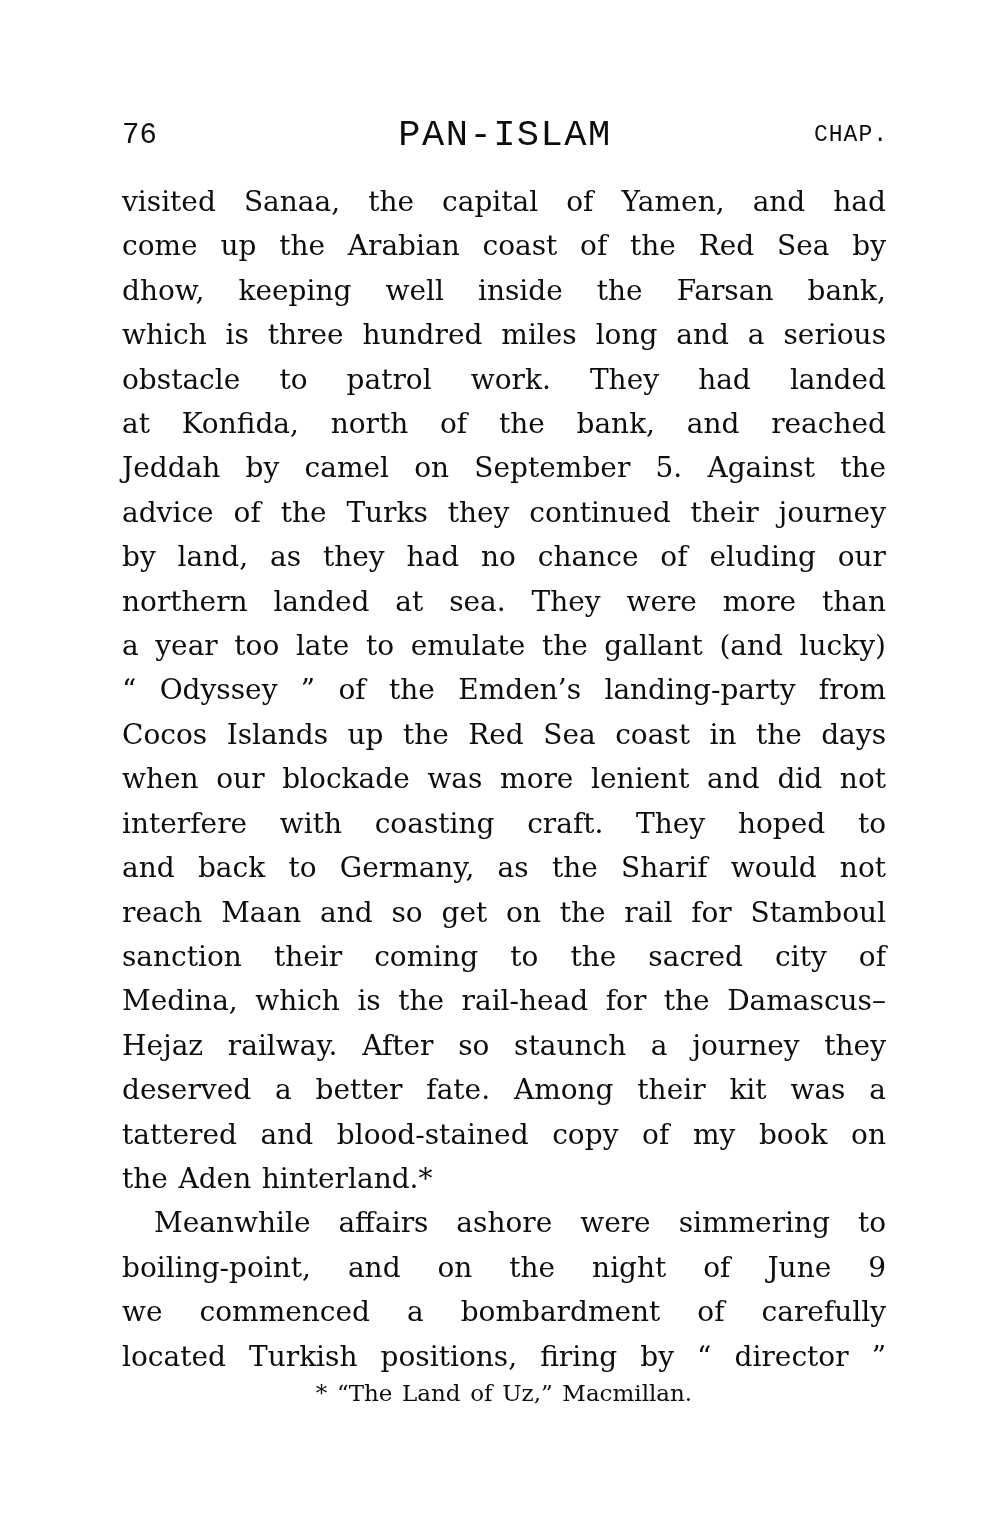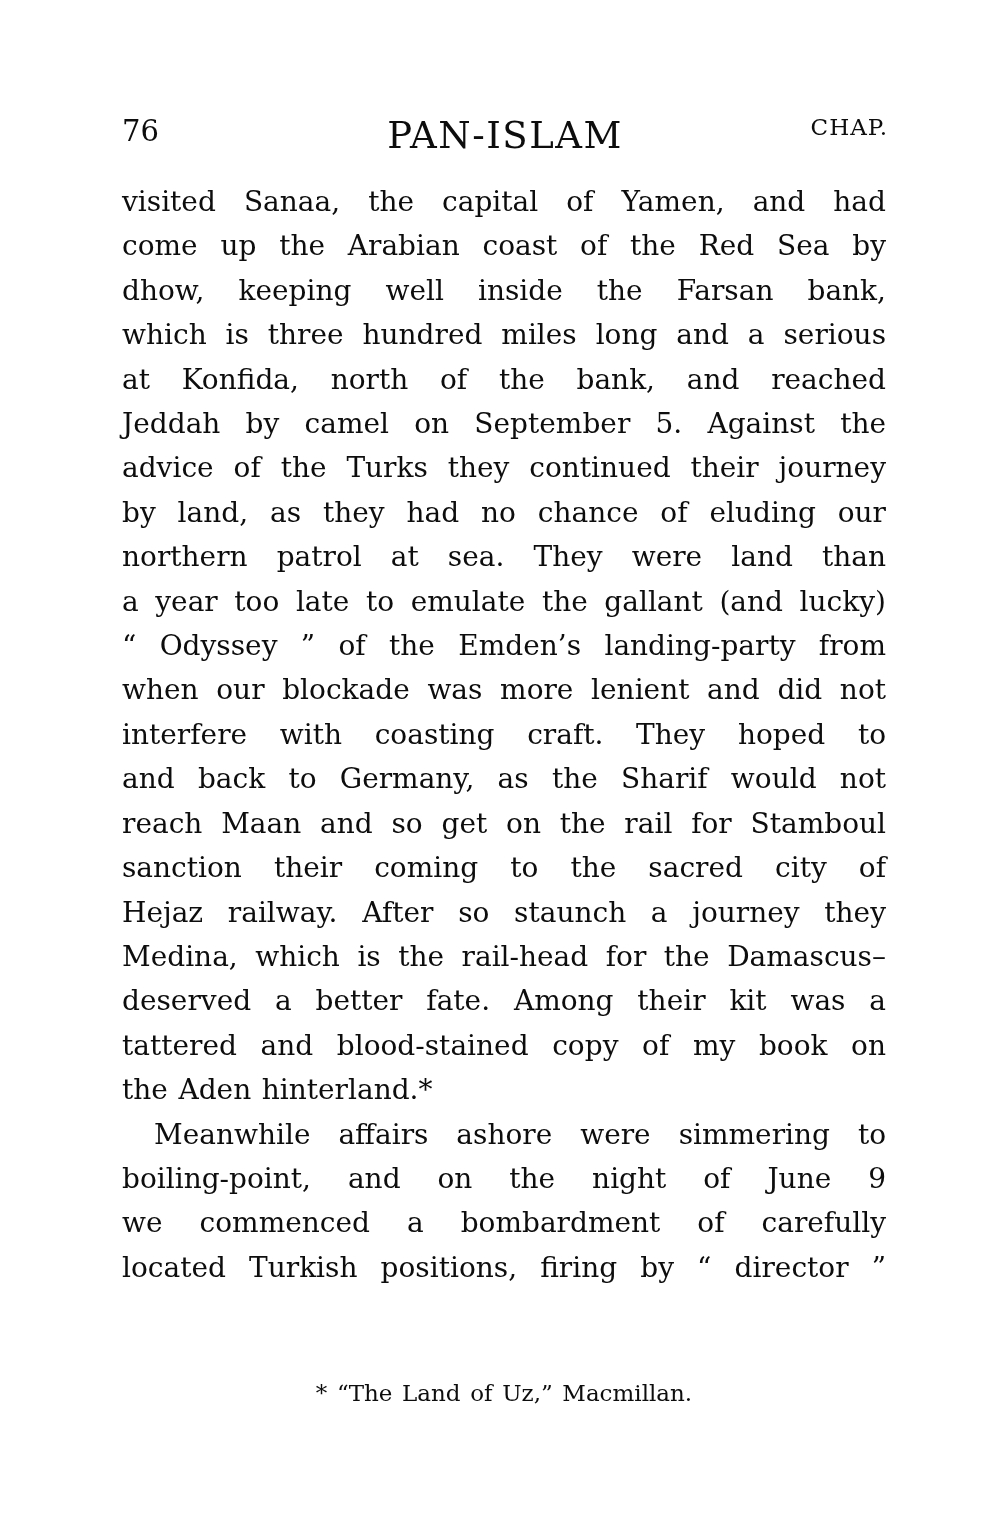--- a/index.html
+++ b/index.html
@@ -16,21 +16,22 @@
     color: #0d0d0d;
     font-family: "DejaVu Serif", "Liberation Serif", serif;
     overflow: hidden;
   }
   .header {
     position: absolute;
     left: 122px;
     top: 114px;
     width: 766px;
     display: flex;
-    align-items: flex-start;
+    align-items: center;
+    font-family: Liberation Mono, monospace;
   }
   .header .page-number {
     flex: 1 0 0;
     text-align: left;
     font-size: 29px;
   }
   .header .running-title {
     flex: 0 0 auto;
     text-align: center;
     font-size: 37px;
@@ -84,34 +85,36 @@
     <span class="running-title">PAN-ISLAM</span>
     <span class="chapter-label">CHAP.</span>
   </div>
 
   <div class="page-body">
 
   <div class="line j">visited Sanaa, the capital of Yamen, and had</div>
       <div class="line j">come up the Arabian coast of the Red Sea by</div>
       <div class="line j">dhow, keeping well inside the Farsan bank,</div>
       <div class="line j">which is three hundred miles long and a serious</div>
+      <div class="line j">obstacle to patrol work. They had landed</div>
       <div class="line j">at Konfida, north of the bank, and reached</div>
       <div class="line j">Jeddah by camel on September 5. Against the</div>
       <div class="line j">advice of the Turks they continued their journey</div>
       <div class="line j">by land, as they had no chance of eluding our</div>
-      <div class="line j">northern patrol at sea. They were land than</div>
+      <div class="line j">northern landed at sea. They were more than</div>
       <div class="line j">a year too late to emulate the gallant (and lucky)</div>
       <div class="line j">“ Odyssey ” of the Emden’s landing-party from</div>
+      <div class="line j">Cocos Islands up the Red Sea coast in the days</div>
       <div class="line j">when our blockade was more lenient and did not</div>
       <div class="line j">interfere with coasting craft. They hoped to</div>
       <div class="line j">and back to Germany, as the Sharif would not</div>
       <div class="line j">reach Maan and so get on the rail for Stamboul</div>
       <div class="line j">sanction their coming to the sacred city of</div>
+      <div class="line j">Medina, which is the rail-head for the Damascus–</div>
       <div class="line j">Hejaz railway. After so staunch a journey they</div>
-      <div class="line j">Medina, which is the rail-head for the Damascus–</div>
       <div class="line j">deserved a better fate. Among their kit was a</div>
       <div class="line j">tattered and blood-stained copy of my book on</div>
       <div class="line">the Aden hinterland.*</div>
       <div class="line j ind">Meanwhile affairs ashore were simmering to</div>
       <div class="line j">boiling-point, and on the night of June 9</div>
       <div class="line j">we commenced a bombardment of carefully</div>
       <div class="line j">located Turkish positions, firing by “ director ”</div>
     </div>
 
   <div class="footnote">* “The Land of Uz,” Macmillan.</div>

